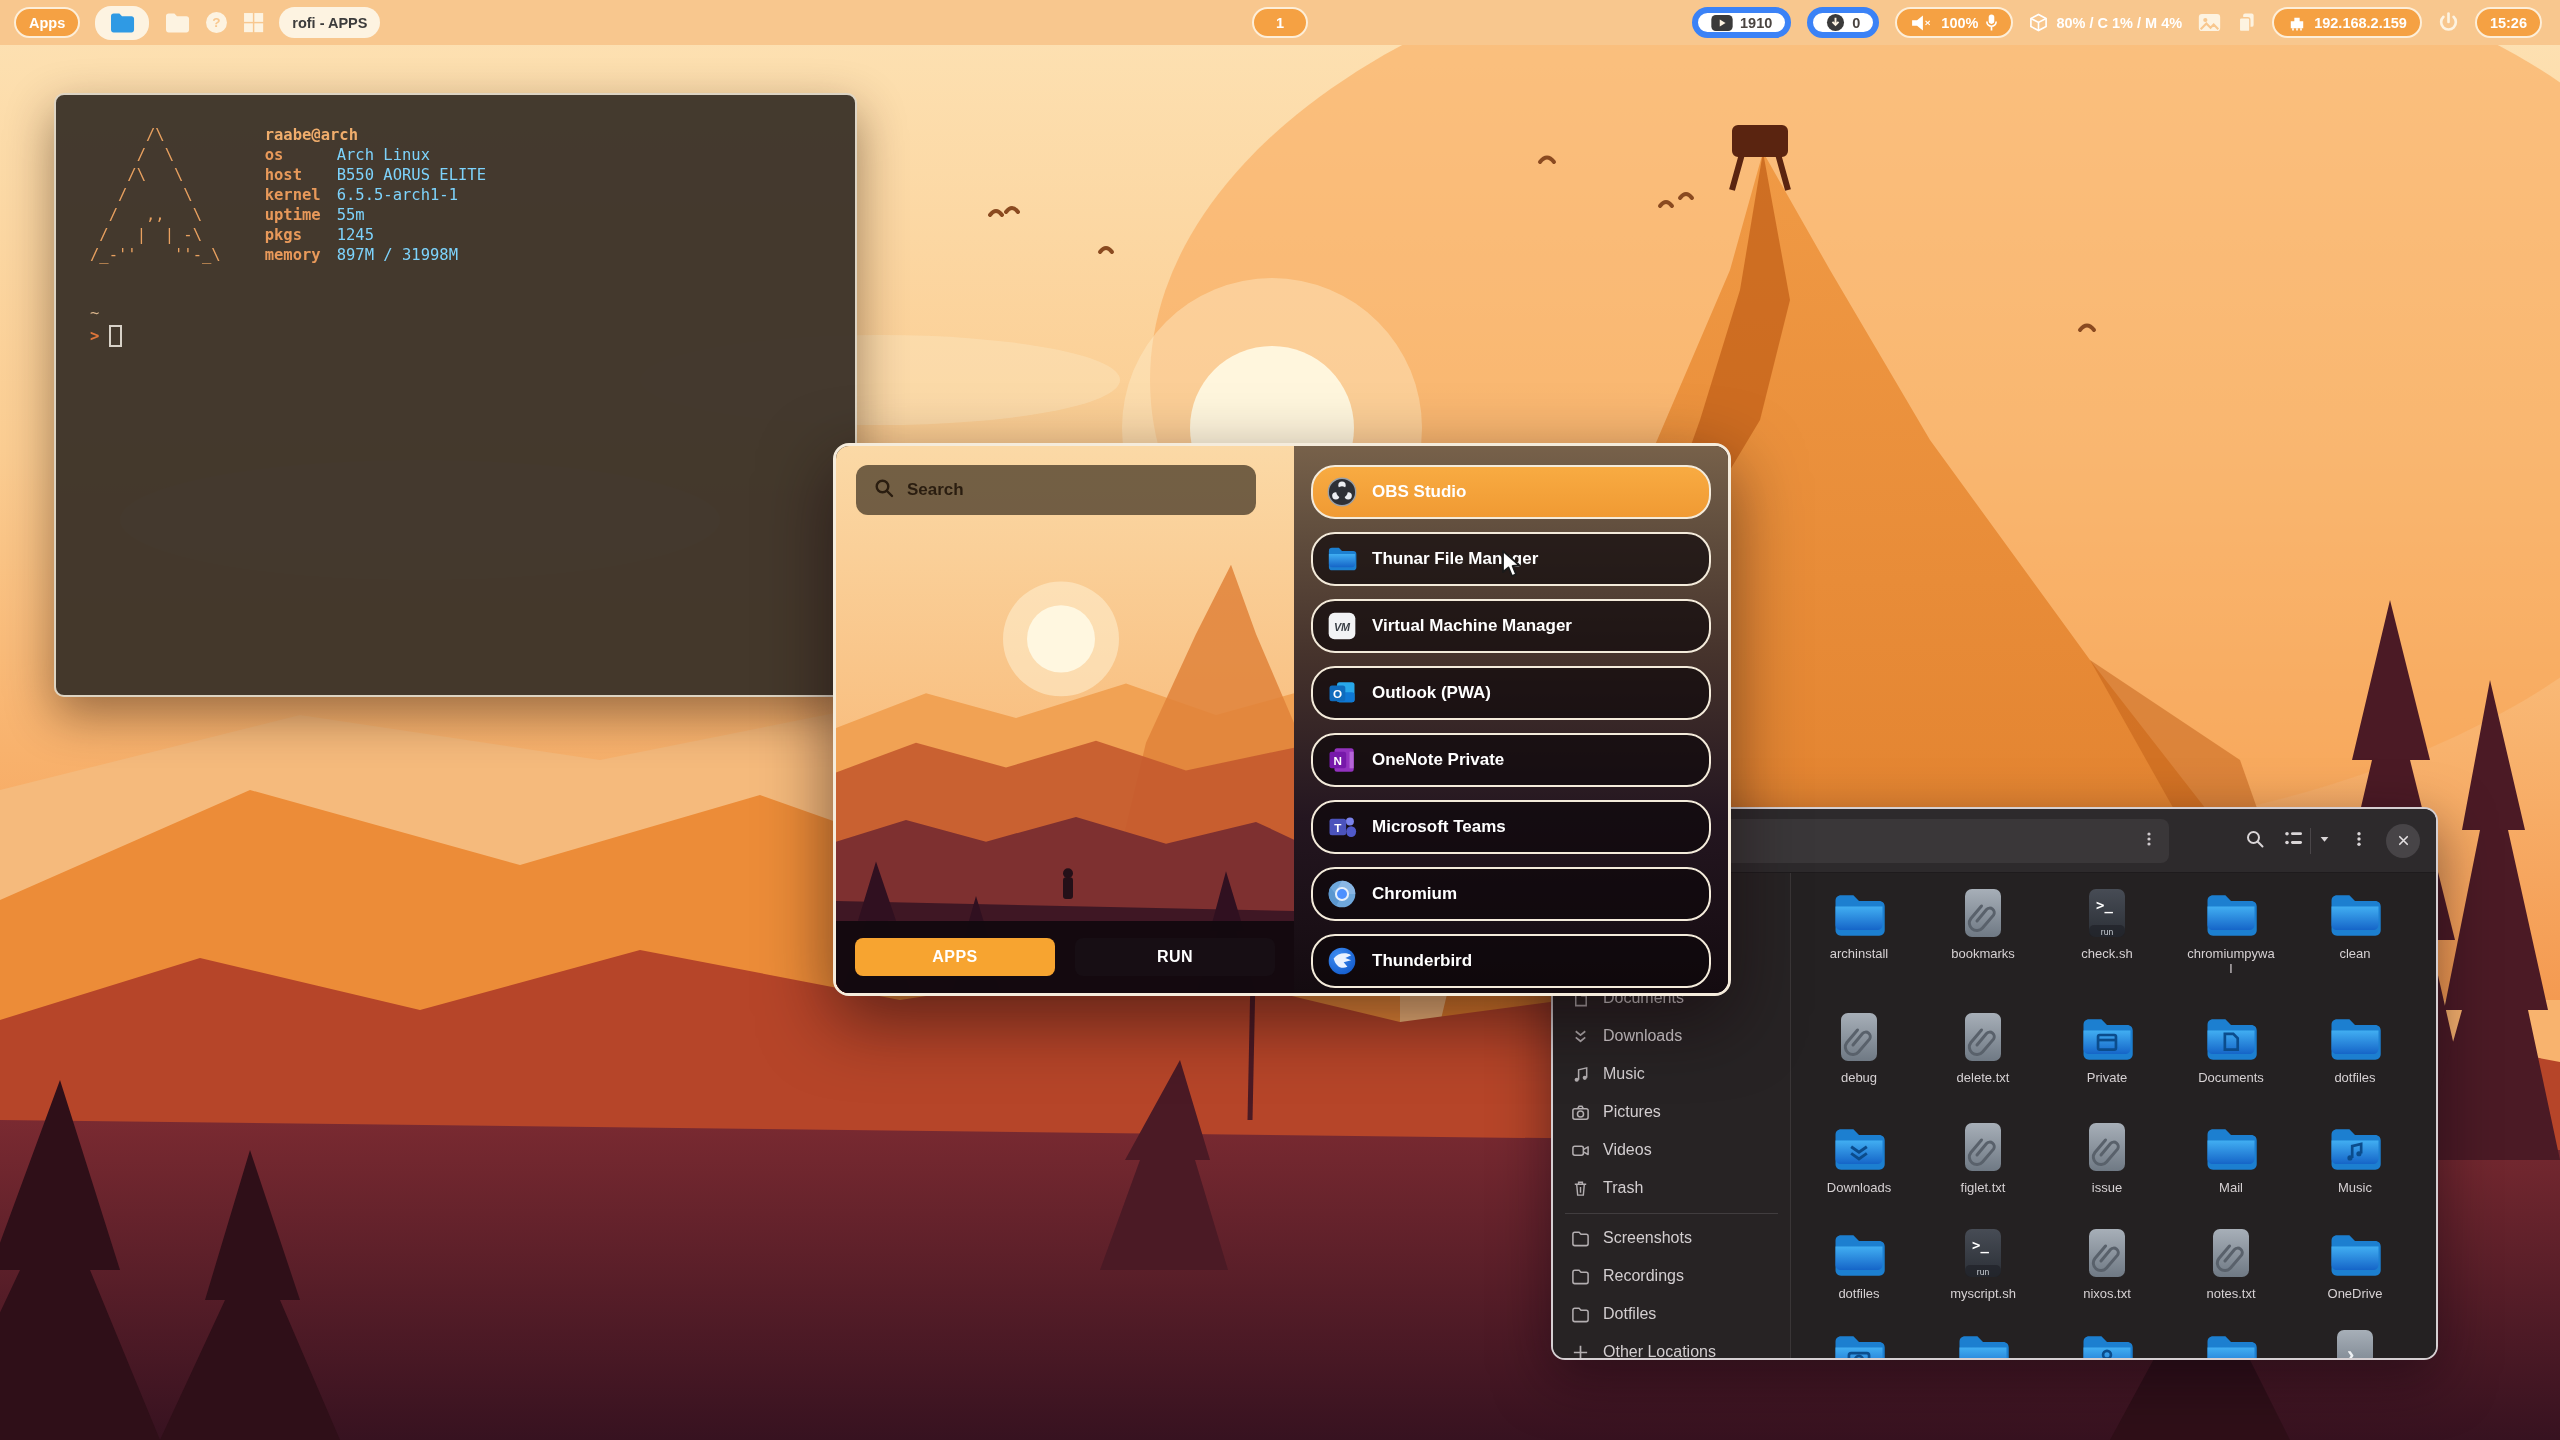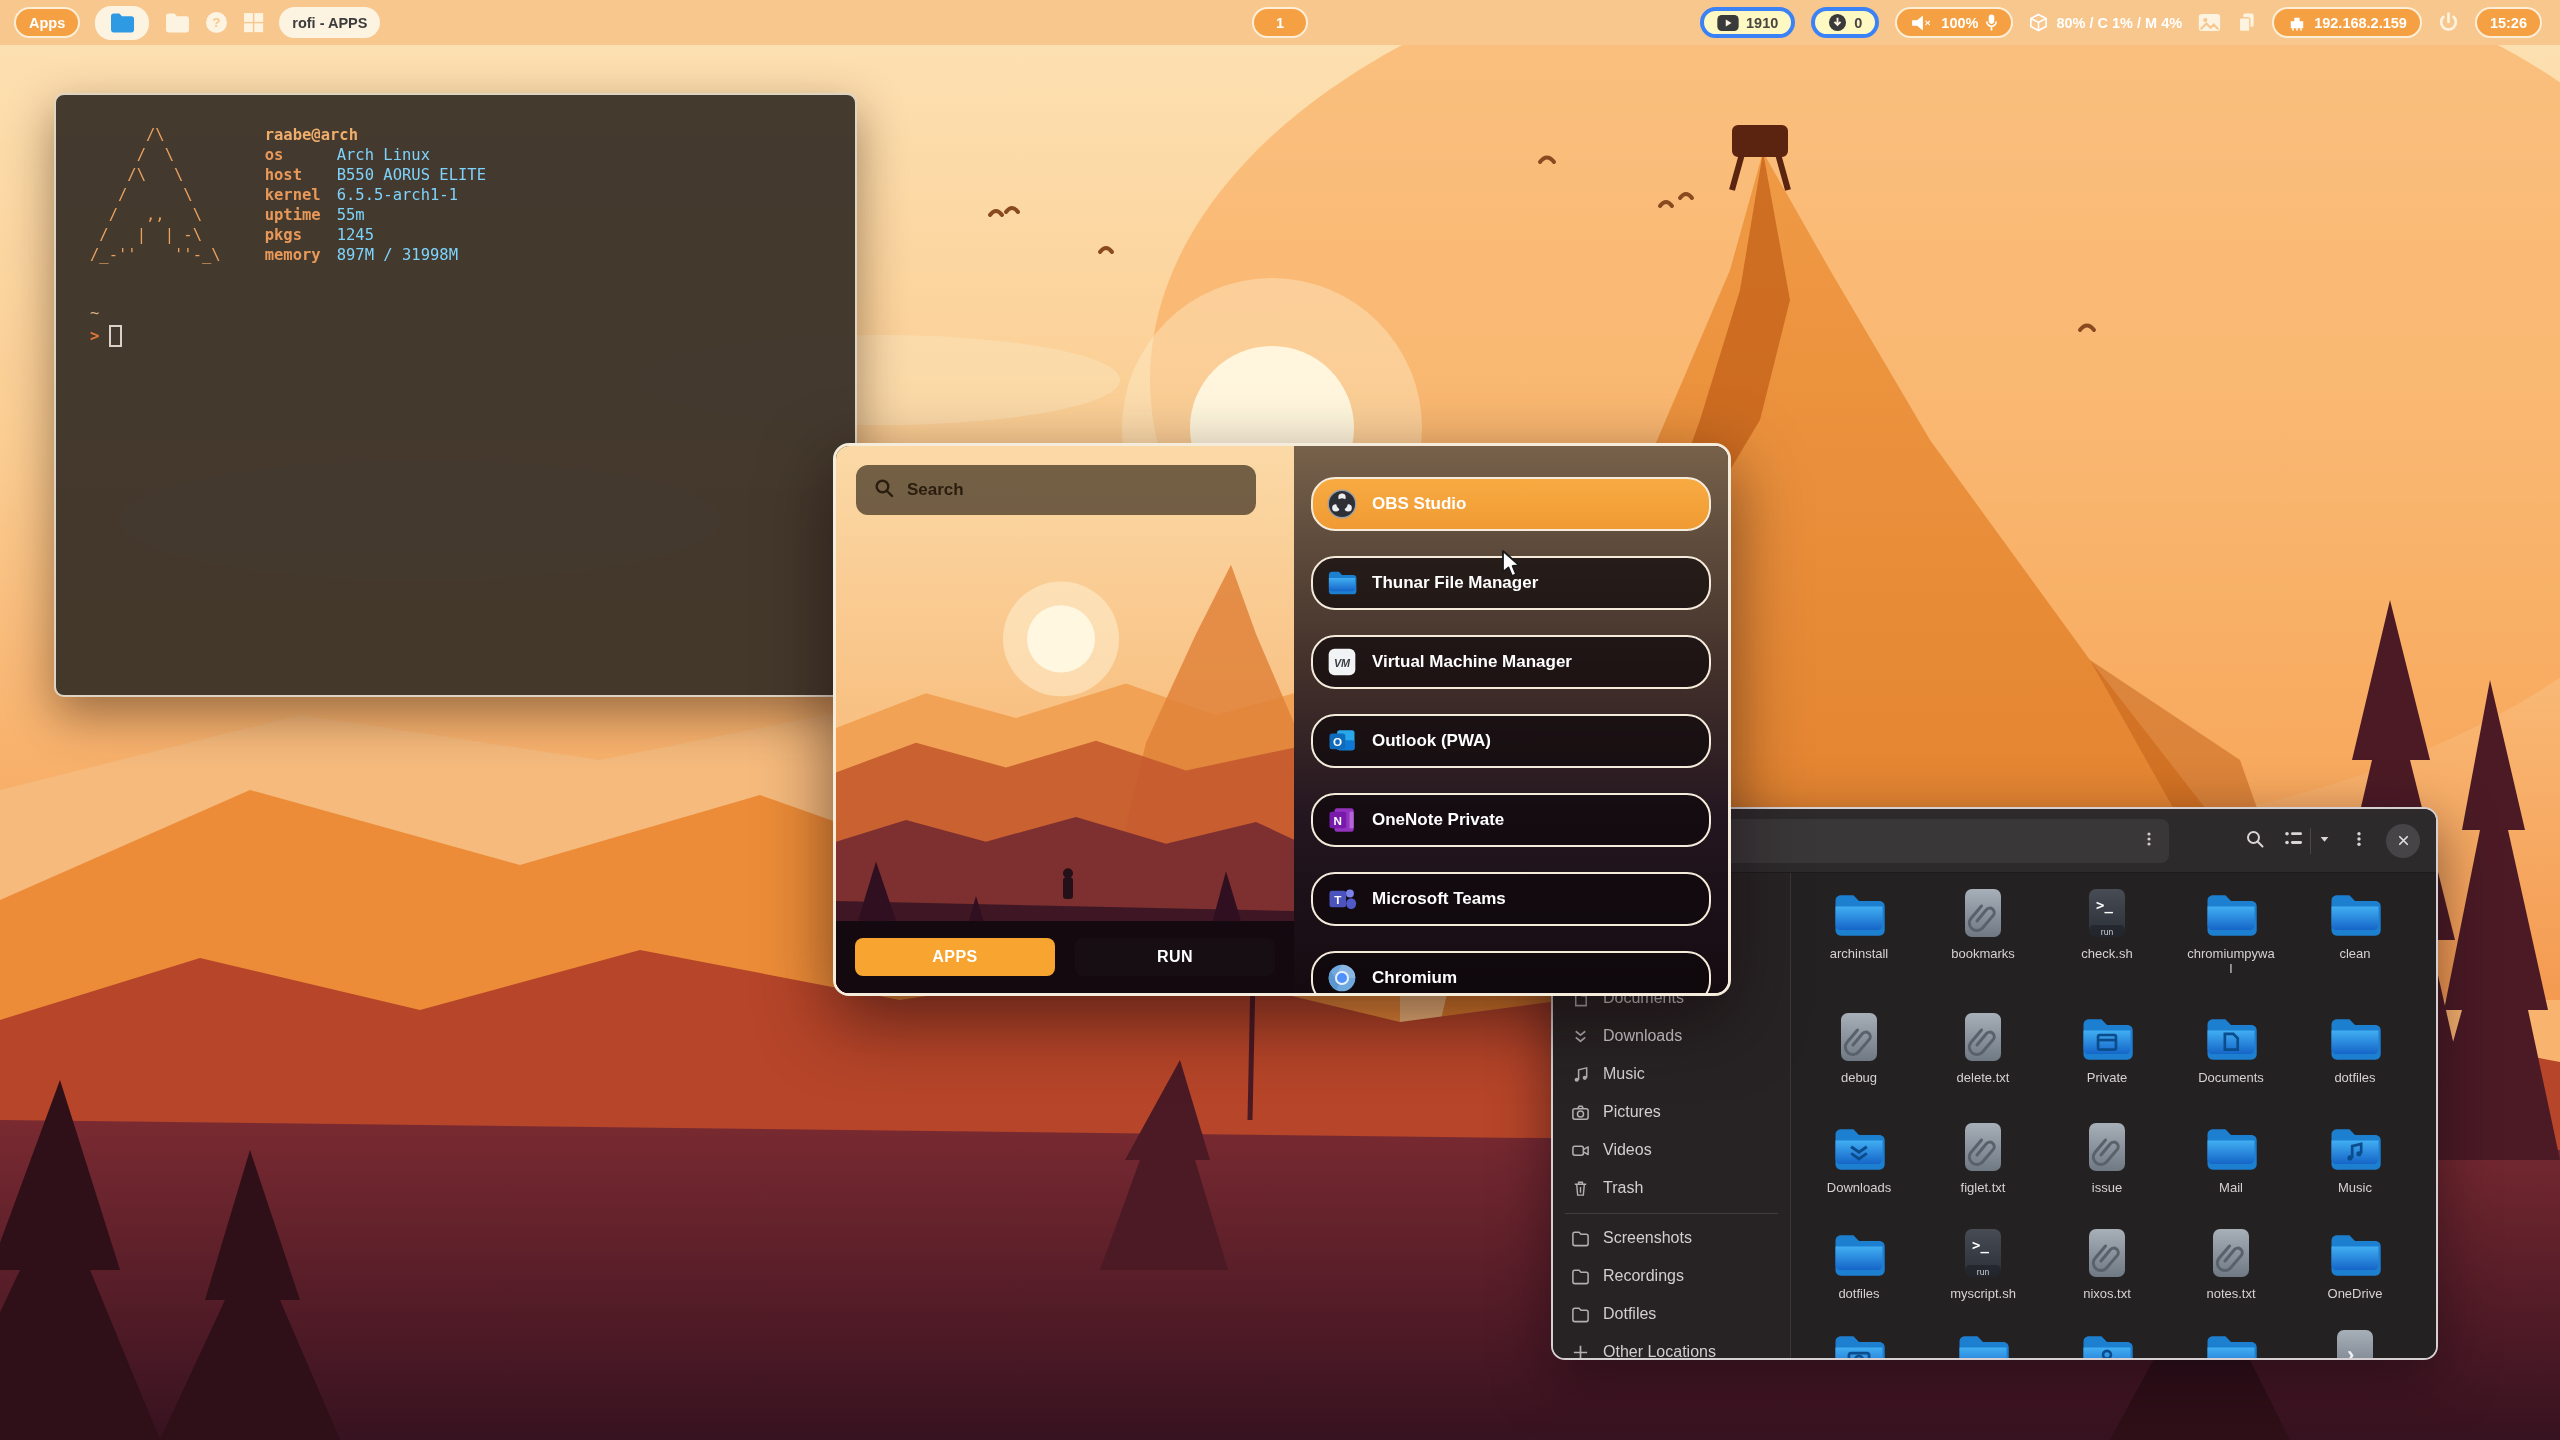--- a/index.html
+++ b/index.html
@@ -12,21 +12,21 @@
 
   
   .topbar { position:absolute; top:0; left:0; width:2560px; height:45px;
             background:#f8c78e; z-index:50; display:flex; align-items:center; }
   .tb-left { display:flex; align-items:center; gap:15px; padding-left:14px; }
   .tb-right { display:flex; align-items:center; gap:16px; margin-left:auto; padding-right:18px; }
   .tb-center { position:absolute; left:1252px; top:7px; }
   .pill { display:flex; align-items:center; gap:7px; height:31px; border-radius:16px;
           padding:0 13px; font-size:14.5px; font-weight:bold; }
   .pill.orange { background:#f5a143; color:#ffffff; border:2px solid #fdeed8; }
-  .pill.cream  { background:#fef9c3; color:#4a4440; border:4px solid #3b82f6; }
+  .pill.cream  { background:#ffffff; color:#4a4440; border:6px solid #3b82f6; }
   .pill.flat-cream { background:#fdf3e1; color:#3c3c3c; }
   .ws-pill { width:56px; justify-content:center; }
   .tb-ico { display:inline-flex; align-items:center; justify-content:center; }
   .tb-ico svg { display:block; }
   .tb-stats { display:flex; align-items:center; gap:8px; color:#ffffff; font-weight:bold; font-size:14.5px; }
   .files-pill { background:#fdf3e1; border-radius:16px; height:34px; width:54px;
                 display:flex; align-items:center; justify-content:center; }
 
   
   .terminal { position:absolute; left:54px; top:93px; width:803px; height:604px; z-index:10;
@@ -61,21 +61,21 @@
                gap:20px; padding:0 19px; }
   .rofi-tab { flex:1; height:38px; border-radius:8px; display:flex; align-items:center;
               justify-content:center; font-size:16px; font-weight:bold; color:#ffffff;
               letter-spacing:0.5px; }
   .rofi-tab.active { background:#f7a430; }
   .rofi-tab.inactive { background:#170e14; }
   .rofi-right { flex:1; padding:19px 17px; display:flex; flex-direction:column; gap:13px;
                 background:linear-gradient(180deg,#77614a 0%,#63503f 14%,#46332c 38%,#241620 68%,#140b10 100%); }
   .rofi-entry { height:54px; flex:none; border:2.5px solid #f4ebdb; border-radius:24px;
                 display:flex; align-items:center; gap:15px; padding:0 14px;
-                background:rgba(14,7,11,0.68);margin-top:12px; }
+                background:rgba(14,7,11,0.68); }
   .rofi-entry.selected { background:linear-gradient(180deg,#f8ab42 0%,#f09a33 100%); }
   .rofi-entry .icon { width:30px; height:30px; flex:none; }
   .rofi-entry .icon svg { width:30px; height:30px; }
   .rofi-entry-label { color:#ffffff; font-weight:bold; font-size:17px; }
 
   
   .files { position:absolute; left:1551px; top:807px; width:887px; height:553px; z-index:20;
            background:#242122; border:2px solid #d5cfd2; border-radius:14px; overflow:hidden;
            box-shadow:0 18px 55px rgba(15,5,15,0.5); }
   .fm-header { height:64px; background:#2d2a2c; display:flex; align-items:center;

